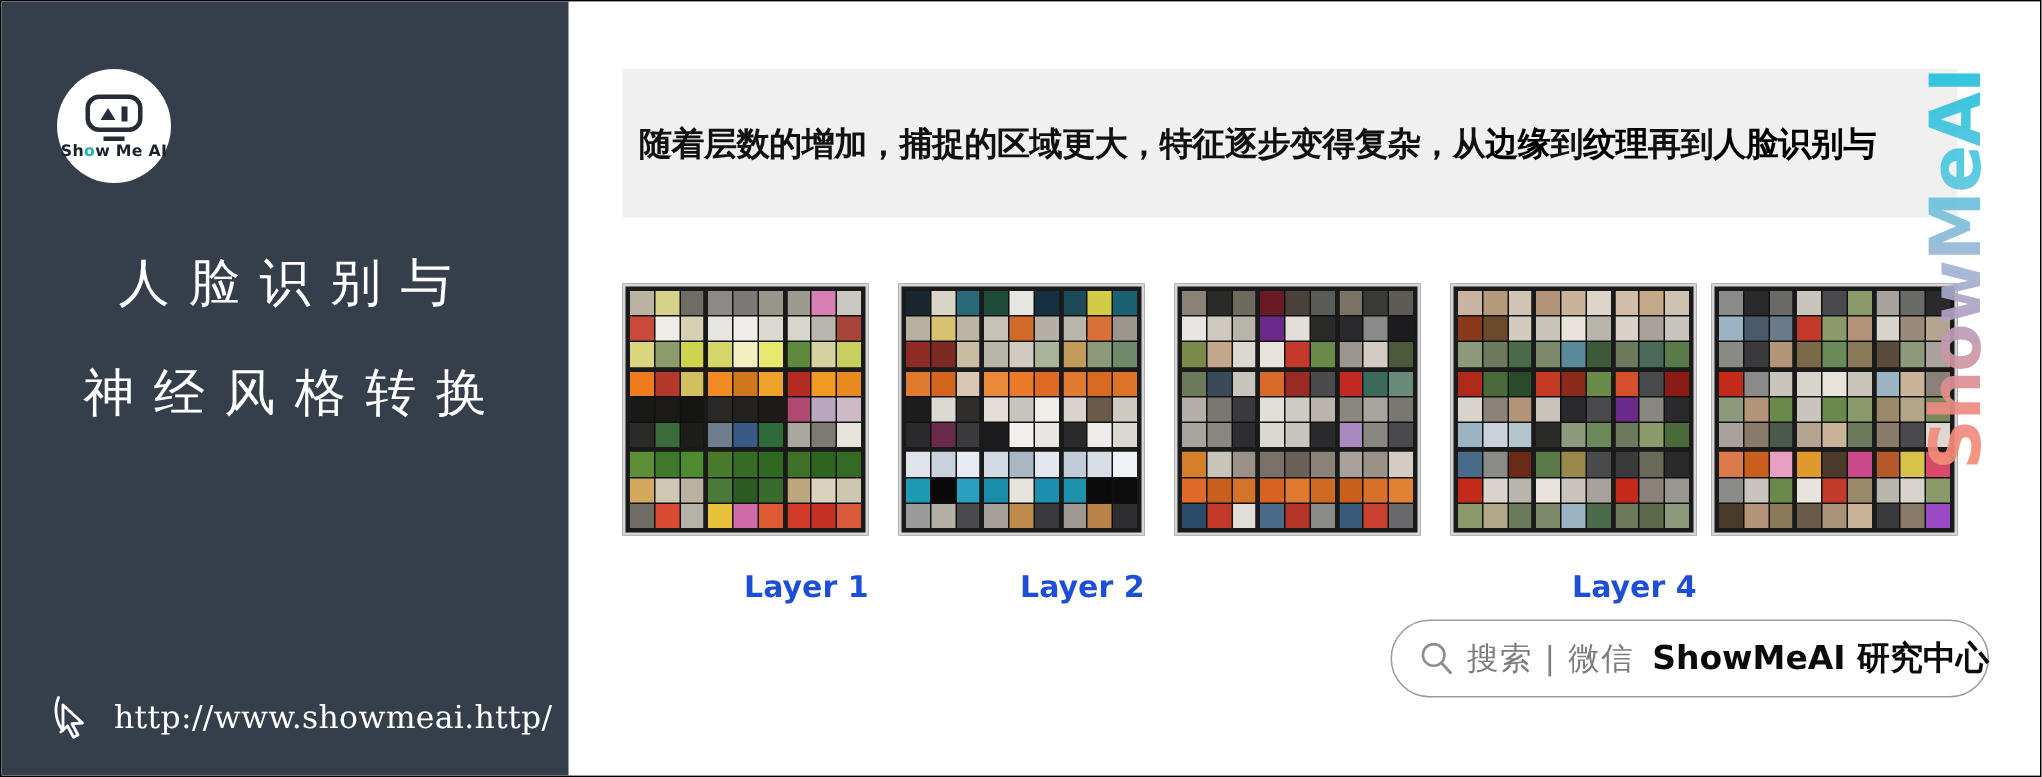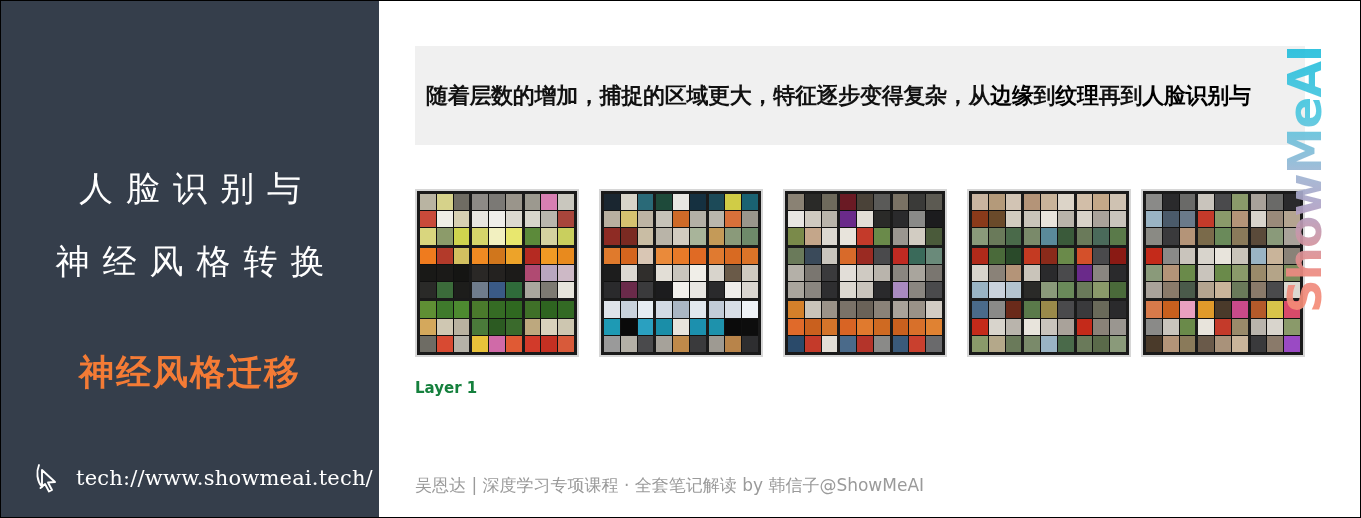--- a/index.html
+++ b/index.html
@@ -105,22 +105,22 @@
     gap:3px;padding:3px;overflow:hidden;
   }
   .cell{
     display:grid;grid-template-columns:repeat(3,1fr);grid-template-rows:repeat(3,1fr);
     gap:1px;background:#101010;overflow:hidden;
   }
   .p{width:100%;height:100%;}
 
   .labels{position:absolute;left:35px;top:378px;width:890px;height:28px;}
   .label{
-    position:absolute;top:0;width:164px;text-align:left;
-    font-size:15px;font-weight:bold;color:#15803d;
+    position:absolute;top:0;width:164px;text-align:right;
+    font-size:20px;font-weight:bold;color:#1d4ed8;
     font-family:"DejaVu Sans",sans-serif;
   }
 
   .searchbox{
     position:absolute;left:547px;top:412px;width:399px;height:52px;
     border:1.6px solid #9a9a9a;border-radius:26px;box-sizing:border-box;
     display:flex;align-items:center;padding-left:18px;gap:8px;background:#fff;
   }
   .mag{width:24px;height:24px;flex:0 0 auto;}
   .sb-light{
@@ -137,32 +137,41 @@
     white-space:nowrap;font-family:"DejaVu Sans",sans-serif;
   }
 </style>
 </head>
 <body>
 
 <div id="page">
 
   <div class="sidebar">
 
+    <div class="logo-wrap">
+      <div class="logo-circle">
+        <div class="logo-head">
+          <span class="caret"></span>
+          <span class="bar"></span>
+        </div>
+        <div class="logo-neck"></div>
+        <div class="logo-text"><span>Sh</span><span class="dot">o</span><span>w Me AI</span></div>
+      </div>
+    </div>
 
 
     <div class="side-line l1">人脸识别与</div>
     <div class="side-line l2">神经风格转换</div>
 
-    <div class="side-accent">神经风格迁移</div>
 
     <div class="side-url">
       <svg class="cursor-icon" viewBox="0 0 28 30">
         <path d="M4 2 C 1 9, 2 18, 7 24 L 7 7 L 20 19 L 13 19.5 L 17 27 L 14 28.5 L 10 21 L 5.5 25" fill="none" stroke="#ffffff" stroke-width="1.9" stroke-linejoin="round" stroke-linecap="round"></path>
       </svg>
-      <span class="side-url-text">tech://www.showmeai.tech/</span>
+      <span class="side-url-text">http://www.showmeai.http/</span>
     </div>
   </div>
 
   <div class="main">
 
     <div class="banner">
       <div class="banner-text"><span>随着层数的增加，捕捉的区域更大，特征逐步变得复杂，从</span><span class="em">边缘</span><span>到</span><span class="em">纹理</span><span>再到</span><span class="em">人脸识别与</span></div>
     </div>
 
     <div class="grids">
@@ -668,23 +677,32 @@
             <div class="p" style="background: rgb(138, 154, 106);"></div>
             <div class="p" style="background: rgb(58, 58, 60);"></div>
             <div class="p" style="background: rgb(138, 122, 106);"></div>
             <div class="p" style="background: rgb(154, 74, 196);"></div>
           </div>
         </div>
       </div>
 
     <div class="labels">
         <div class="label" style="left: 0px;">Layer 1</div>
+        <div class="label" style="left: 184px;">Layer 2</div>
+        <div class="label" style="left: 552px;">Layer 4</div>
       </div>
 
-
-    <div class="footer">吴恩达 | 深度学习专项课程 · 全套笔记解读  by 韩信子@ShowMeAI</div>
+    <div class="searchbox">
+      <svg class="mag" viewBox="0 0 24 24">
+        <circle cx="9.8" cy="9.6" r="7.2" fill="none" stroke="#8d8d8d" stroke-width="1.7"></circle>
+        <line x1="15" y1="15" x2="21" y2="21.5" stroke="#8d8d8d" stroke-width="1.9" stroke-linecap="round"></line>
+      </svg>
+      <span class="sb-light">搜索 | 微信</span>
+      <span class="sb-bold">ShowMeAI 研究中心</span>
+    </div>
+
   </div>
 
   <div class="watermark">
     <span>ShowMeAI</span>
   </div>
 
 </div>
 
 </body></html>

